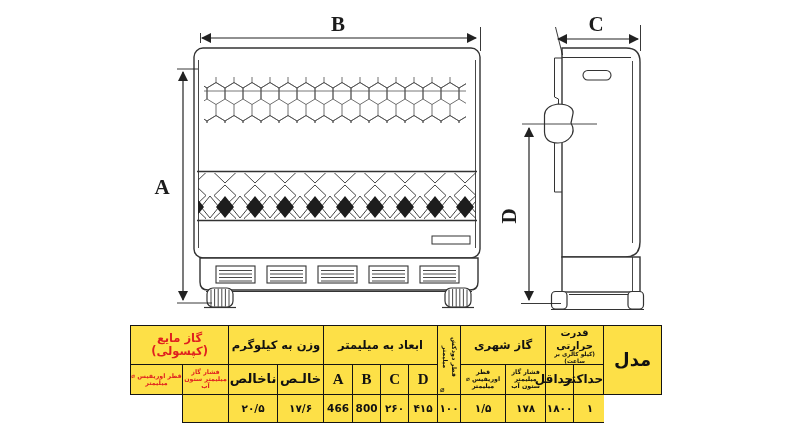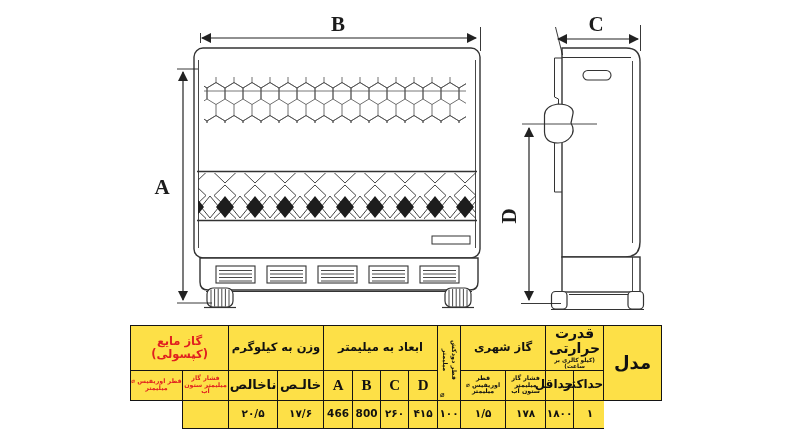--- a/index.html
+++ b/index.html
@@ -169,21 +169,21 @@
         <col style="width:29px">
       <col style="width:46px">
         <col style="width:49px">
         <col style="width:46px">
         <col style="width:52px">
     </colgroup>
     <tbody>
         <tr class="r1">
       <td class="model" rowspan="2">مدل</td>
       <td class="grp" colspan="2">
-        <span style="font-size:14px;">قدرت حرارتی</span>
+        <span style="font-size:10px;">قدرت حرارتی</span>
         <span class="tiny-paren">(کیلو کالری بر ساعت)</span>
       </td>
       <td class="grp" colspan="2">گاز شهری</td>
       <td class="chim" rowspan="2">
         <span class="vert">
           <span>قطر دودکش</span>
           <span>میلیمتر</span>
         </span>
         <span class="dia">⌀</span>
       </td>

